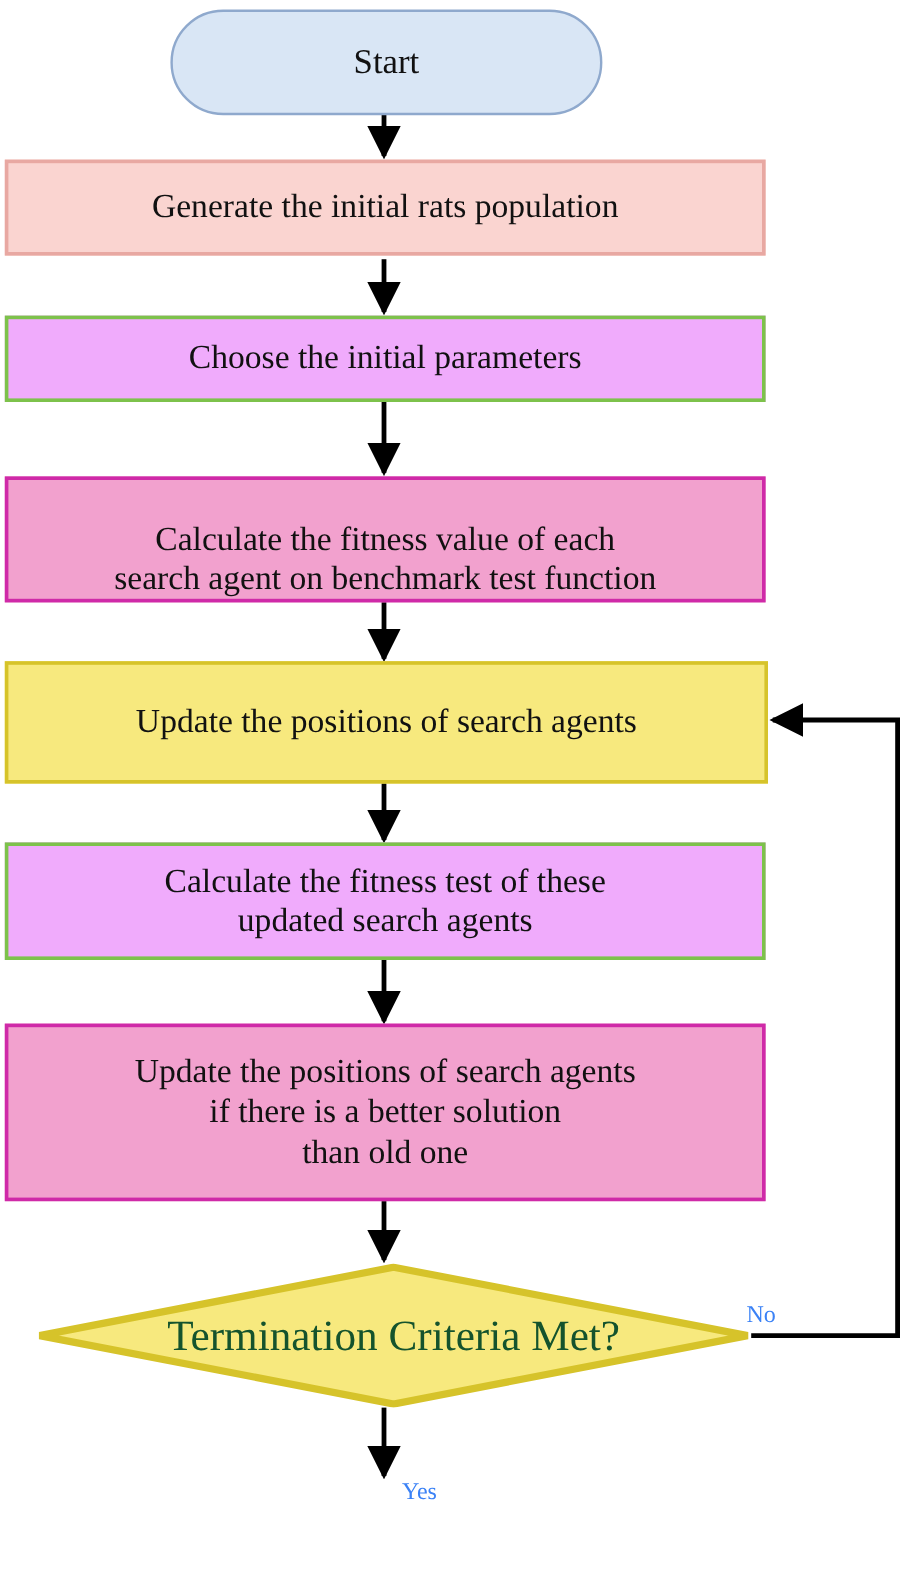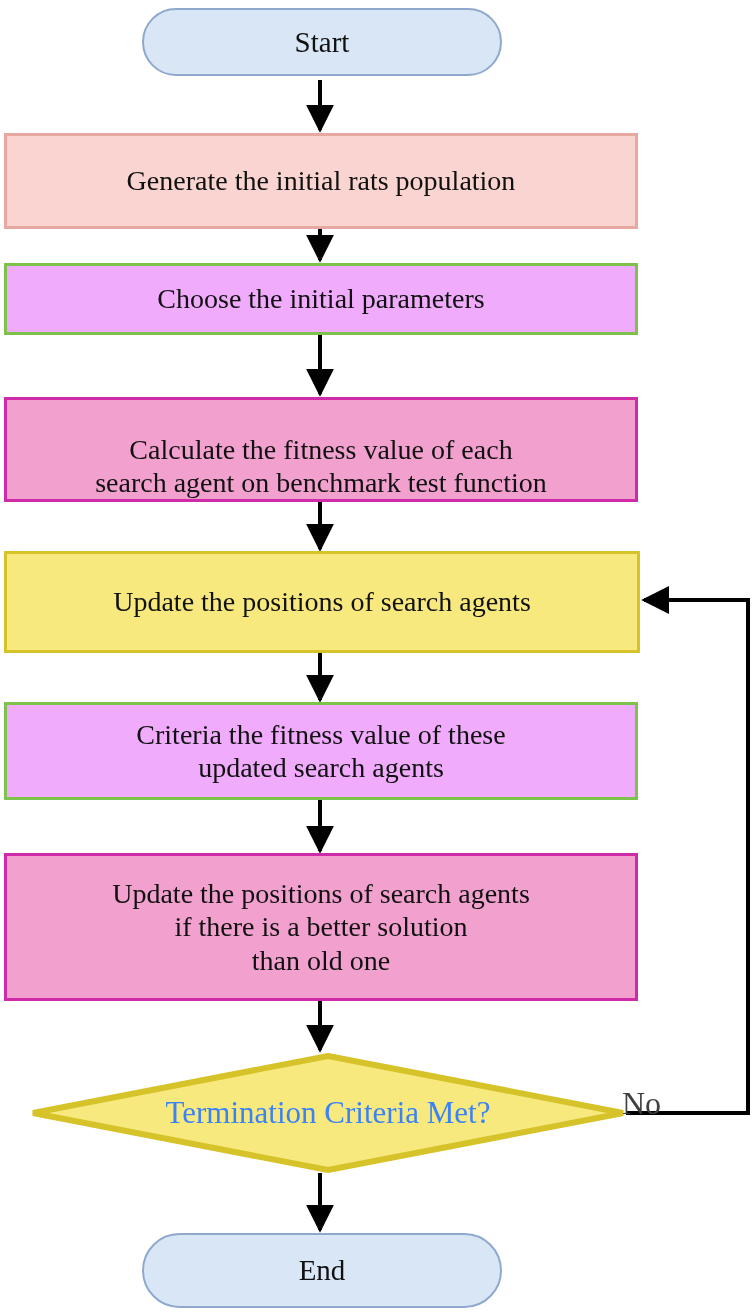--- a/index.html
+++ b/index.html
@@ -63,27 +63,27 @@
   }
   .decision .dlabel {
     position: absolute;
     left: 0;
     top: 0;
     width: 100%;
     height: 100%;
     display: flex;
     align-items: center;
     justify-content: center;
-    font-size: 31px;
-    color: #3b82f6;
+    font-size: 36px;
+    color: #14532d;
   }
   .edge-label {
     position: absolute;
-    font-size: 32px;
-    color: #404040;
+    font-size: 20px;
+    color: #3b82f6;
   }
   #connectors {
     position: absolute;
     left: 0;
     top: 0;
     width: 755px;
     height: 1315px;
     pointer-events: none;
   }
 </style>
@@ -104,43 +104,43 @@
       <line x1="320" y1="334" x2="320" y2="394" marker-end="url(#arrow)"></line>
       <line x1="320" y1="501" x2="320" y2="549" marker-end="url(#arrow)"></line>
       <line x1="320" y1="652" x2="320" y2="700" marker-end="url(#arrow)"></line>
       <line x1="320" y1="799" x2="320" y2="851" marker-end="url(#arrow)"></line>
       <line x1="320" y1="1000" x2="320" y2="1050" marker-end="url(#arrow)"></line>
       <line x1="320" y1="1173" x2="320" y2="1230" marker-end="url(#arrow)"></line>
       <path d="M 626 1113 L 748 1113 L 748 600 L 644 600" marker-end="url(#arrow)"></path>
     </g>
   </svg>
 
-  <div class="node terminator" style="left:142px; top:8px; width:360px; height:68px;">
+  <div class="node terminator" style="left:142px; top:8px; width:360px; height:88px;">
     <span>Start</span>
   </div>
 
-  <div class="node process p-pink" style="left:4px; top:133px; width:634px; height:96px;">
+  <div class="node process p-pink" style="left:4px; top:133px; width:634px; height:80px;">
     <span>Generate the initial rats population</span>
   </div>
 
   <div class="node process p-green" style="left:4px; top:263px; width:634px; height:72px;">
     <span>Choose the initial parameters</span>
   </div>
 
   <div class="node process p-magenta" style="left:4px; top:397px; width:634px; height:105px;align-items:flex-end;">
     <span>Calculate the fitness value of each
 search agent on benchmark test function</span>
   </div>
 
   <div class="node process p-yellow" style="left:4px; top:551px; width:636px; height:102px;">
     <span>Update the positions of search agents</span>
   </div>
 
   <div class="node process p-green" style="left:4px; top:702px; width:634px; height:98px;">
-    <span>Criteria the fitness value of these
+    <span>Calculate the fitness test of these
 updated search agents</span>
   </div>
 
   <div class="node process p-magenta" style="left:4px; top:853px; width:634px; height:148px;">
     <span>Update the positions of search agents
 if there is a better solution
 than old one</span>
   </div>
 
   <div class="decision" style="left:30px; top:1053px; width:596px; height:120px;">
@@ -151,17 +151,14 @@
   </div>
 
   <div class="edge-label" style="left:622px; top:1085px;">
     <span>No</span>
   </div>
 
   <div class="edge-label" style="left:335px; top:1232px;">
     <span>Yes</span>
   </div>
 
-  <div class="node terminator" style="left:142px; top:1233px; width:360px; height:75px;">
-    <span>End</span>
-  </div>
 
 </div>
 
 </body></html>

